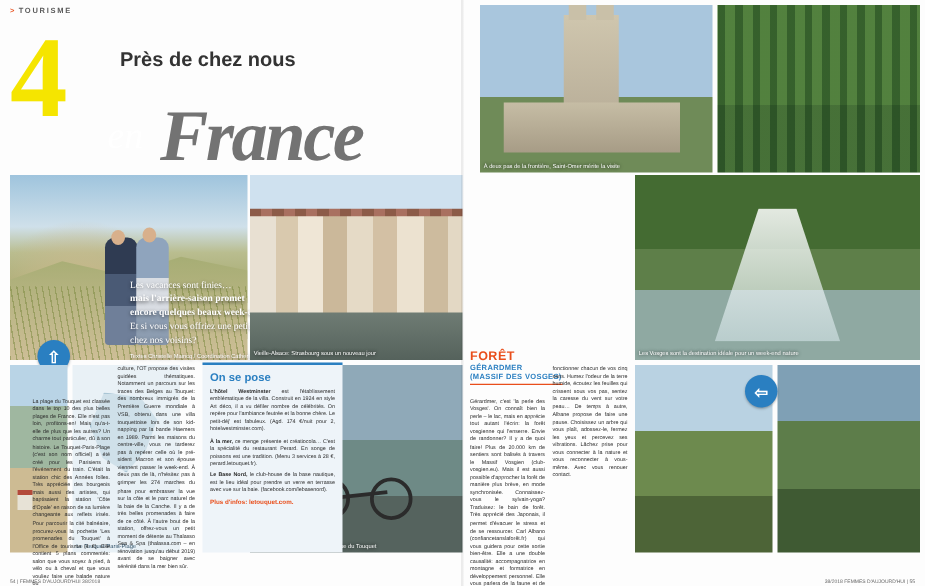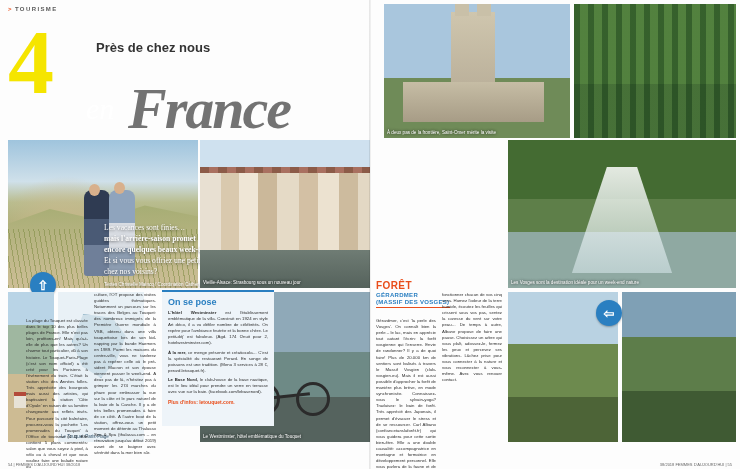--- a/index.html
+++ b/index.html
@@ -30,21 +30,21 @@
     position: absolute; left: 8px; top: 18px; width: 330px; height: 120px;
   }
   .big4 {
     position: absolute; left: 0px; top: 8px;
     font-size: 92px; line-height: 72px; font-weight: bold;
     color: #f5e500; font-family: "Liberation Serif", serif;
     letter-spacing: -4px;
   }
   .pres-de {
     position: absolute; left: 88px; top: 22px;
-    font-size: 13px; color: #333; font-weight: bold;
+    font-size: 16px; color: #333; font-weight: bold;
   }
   .escapades {
     position: absolute; left: 84px; top: 32px;
     font-size: 40px; line-height: 40px; color: #ffffff;
     font-family: "Liberation Serif", serif;
     text-shadow: 0 1px 2px rgba(0,0,0,.25);
   }
   .en-word {
     position: absolute; left: 78px; top: 74px;
     font-size: 30px; color: #ffffff; font-family: "Liberation Serif", serif;
@@ -315,21 +315,21 @@
       <div class="wheel w1"></div>
       <div class="wheel w2"></div>
       <div class="bar"></div>
       <div class="cap">Le Westminster, hôtel emblématique du Touquet</div>
     </div>
 
 
     <div class="col" style="left:26px; top:318px; width:62px;">La plage du Touquet est classée dans le top 10 des plus belles plages de France. Elle n'est pas loin, profitons-en! Mais qu'a-t-elle de plus que les autres? Un charme tout particulier, dû à son histoire. Le Touquet-Paris-Plage (c'est son nom officiel) a été créé pour les Parisiens à l'événement du train. C'était la station chic des Années folles. Très appréciée des bourgeois mais aussi des artistes, qui bapti­saient la station 'Côte d'Opale' en raison de sa lumière changeante aux reflets irisés. Pour parcourir la cité balnéaire, procurez-vous la pochette 'Les promenades du Touquet' à l'Office de tourisme (4 €). Elle contient 5 plans commentés: salon que vous soyez à pied, à vélo ou à cheval et que vous vouliez faire une balade nature ou</div>
     <div class="col" style="left:94px; top:292px; width:62px;">culture, l'OT propose des visites guidées thématiques. Notamment un parcours sur les traces des Belges au Touquet: des nombreux immigrés de la Première Guerre mondiale à VSB, obtenu dans une villa touquettoise lors de son kid­napping par la bande Haemers en 1989. Parmi les maisons du centre-ville, vous ne tarderez pas à repérer celle où le pré­sident Macron et son épouse viennent passer le week-end. À deux pas de là, n'hésitez pas à grimper les 274 marches du phare pour embrasser la vue sur la côte et le parc naturel de la baie de la Canche. Il y a de très belles promenades à faire de ce côté. À l'autre bout de la station, offrez-vous un petit moment de détente au Thalasso Sea &amp; Spa (thalassa.com – en rénovation jusqu'au début 2019) avant de se baigner avec sérénité dans la mer bien sûr.</div>
 
-    <div class="box" style="left:162px; top:290px; width:112px; height:136px;">
+    <div class="box" style="left:162px; top:290px; width:112px; height:152px;">
       <div class="box-title">On se pose</div>
       <p><span class="lead">L'hôtel Westminster</span><span> est l'établissement emblématique de la villa. Construit en 1924 en style Art déco, il a vu défiler nombre de célébrités. On repère pour l'ambiance feutrée et la bonne chère. Le petit-déj' est fabuleux. (Agd. 174 €/nuit pour 2, hotelwestminster.com).</span></p>
       <p><span class="lead">À la mer,</span><span> ce menge présente et créatio­cola… C'est la spécialité du restaurant Perard. En songe de poissons est une tradition. (Menu 3 services à 28 €, perard.letouquet.fr).</span></p>
       <p><span class="lead">Le Base Nord,</span><span> le club-house de la base nautique, est le lieu idéal pour prendre un verre en terrasse avec vue sur la baie. (facebook.com/lebasenord).</span></p>
       <span class="plus">Plus d'infos: letouquet.com.</span>
     </div>
 
     <div class="folio" style="left:8px;">54 | FEMMES D'AUJOURD'HUI 38/2018</div>
   </div>
 

